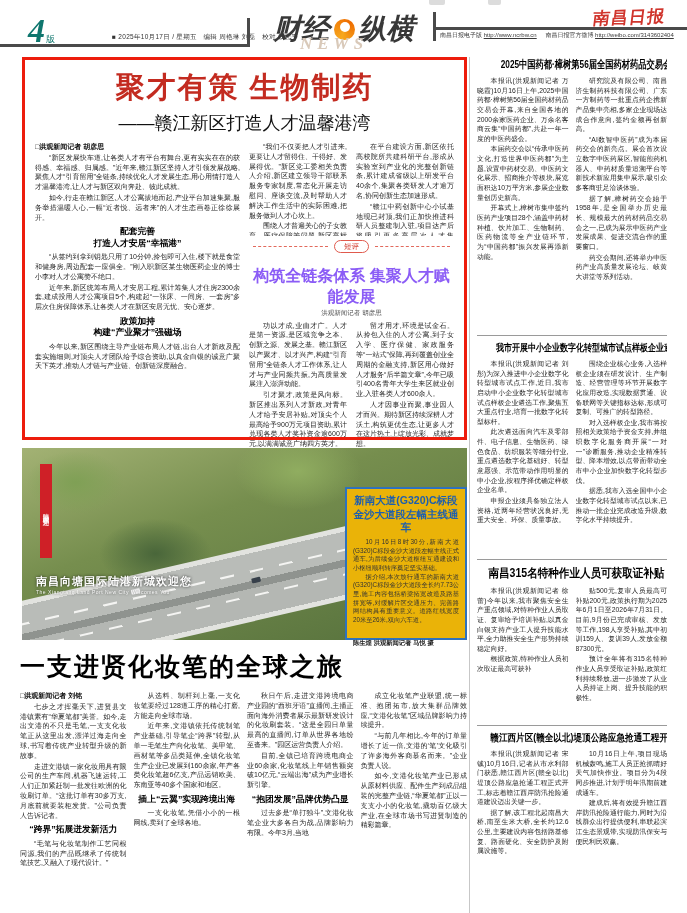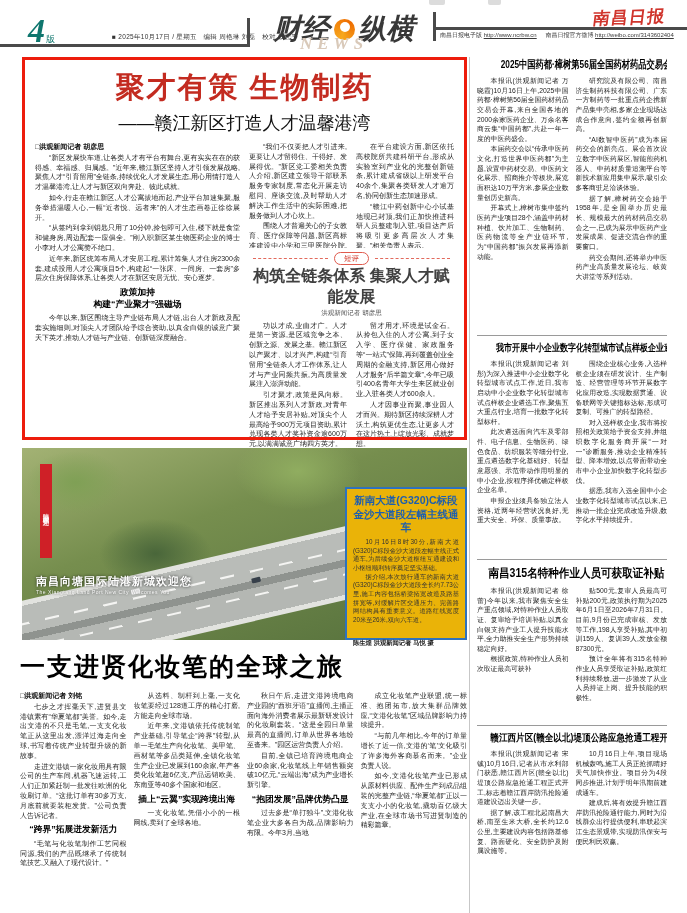--- a/index.html
+++ b/index.html
@@ -42,21 +42,21 @@
   .lead-sub{font-size:18px;text-align:center;color:#111;margin-bottom:7px;}
   .lead-body{display:flex;gap:9px;height:308px;}
   .lead-c1{width:139px;}
   .lead-right{flex:1;display:flex;flex-direction:column;}
   .lead-cont{display:flex;gap:9px;height:112px;overflow:hidden;}
   .cmt{flex:1;display:flex;flex-direction:column;margin-top:3px;}
   .cm-divider{display:flex;align-items:center;gap:6px;margin:1px 4px;}
   .cm-divider:before,.cm-divider:after{content:"";flex:1;border-top:1px dashed #e2695c;}
   .cm-tag{border:1px solid #e05a4d;border-radius:9px;color:#d2382a;font-size:7.5px;
           padding:1px 9px;line-height:1.2;}
-  .cm-title{font-size:16px;font-weight:bold;text-align:center;color:#404040;margin:0 0 1px 0;}
+  .cm-title{font-size:16px;font-weight:bold;text-align:center;color:#8b5cf6;margin:12px 0 1px 0;}
   .cm-by{font-size:6.5px;text-align:center;color:#555;margin-bottom:3px;}
   .cm-cols{display:flex;gap:9px;flex:1;overflow:hidden;}
   
   .photo{position:absolute;left:22px;top:448px;width:445px;height:192px;overflow:hidden;
      background:
        radial-gradient(70px 45px at 12% 18%,#7fa055,transparent 70%),
        radial-gradient(90px 55px at 62% 12%,#90ad60,transparent 70%),
        radial-gradient(110px 65px at 38% 85%,#46613200,transparent 70%),
        radial-gradient(120px 70px at 88% 55%,#5a7a42,transparent 72%),
        radial-gradient(80px 50px at 30% 55%,#49663a,transparent 70%),
@@ -134,20 +134,22 @@
   <div class="leadbox">
     <div class="lead-title">聚才有策 生物制药</div>
     <div class="lead-sub">——赣江新区打造人才温馨港湾</div>
     <div class="lead-body">
       <div class="tcol lead-c1">
         <p class="by">□洪观新闻记者 胡彦思</p>
         <div>
             <p>“新区发展快车道,让各类人才有平台有舞台,更有实实在在的获得感、幸福感、归属感。”近年来,赣江新区坚持人才引领发展战略,聚焦人才“引育留用”全链条,持续优化人才发展生态,用心用情打造人才温馨港湾,让人才与新区双向奔赴、彼此成就。</p>
             <p>如今,行走在赣江新区,人才公寓拔地而起,产业平台加速集聚,服务举措温暖人心,一幅“近者悦、远者来”的人才生态画卷正徐徐展开。</p>
           </div>
+        <div class="subhead">配套完善
+打造人才安居“幸福港”</div>
         <div>
             <p>“从签约到拿到钥匙只用了10分钟,拎包即可入住,楼下就是食堂和健身房,周边配套一应俱全。”刚入职新区某生物医药企业的博士小李对人才公寓赞不绝口。</p>
             <p>近年来,新区统筹布局人才安居工程,累计筹集人才住房2300余套,建成投用人才公寓项目5个,构建起“一张床、一间房、一套房”多层次住房保障体系,让各类人才在新区安居无忧、安心逐梦。</p>
           </div>
         <div class="subhead">政策加持
 构建“产业聚才”强磁场</div>
         <div>
             <p>今年以来,新区围绕主导产业链布局人才链,出台人才新政及配套实施细则,对顶尖人才团队给予综合资助,以真金白银的诚意广聚天下英才,推动人才链与产业链、创新链深度融合。</p>
           </div>
       </div>

